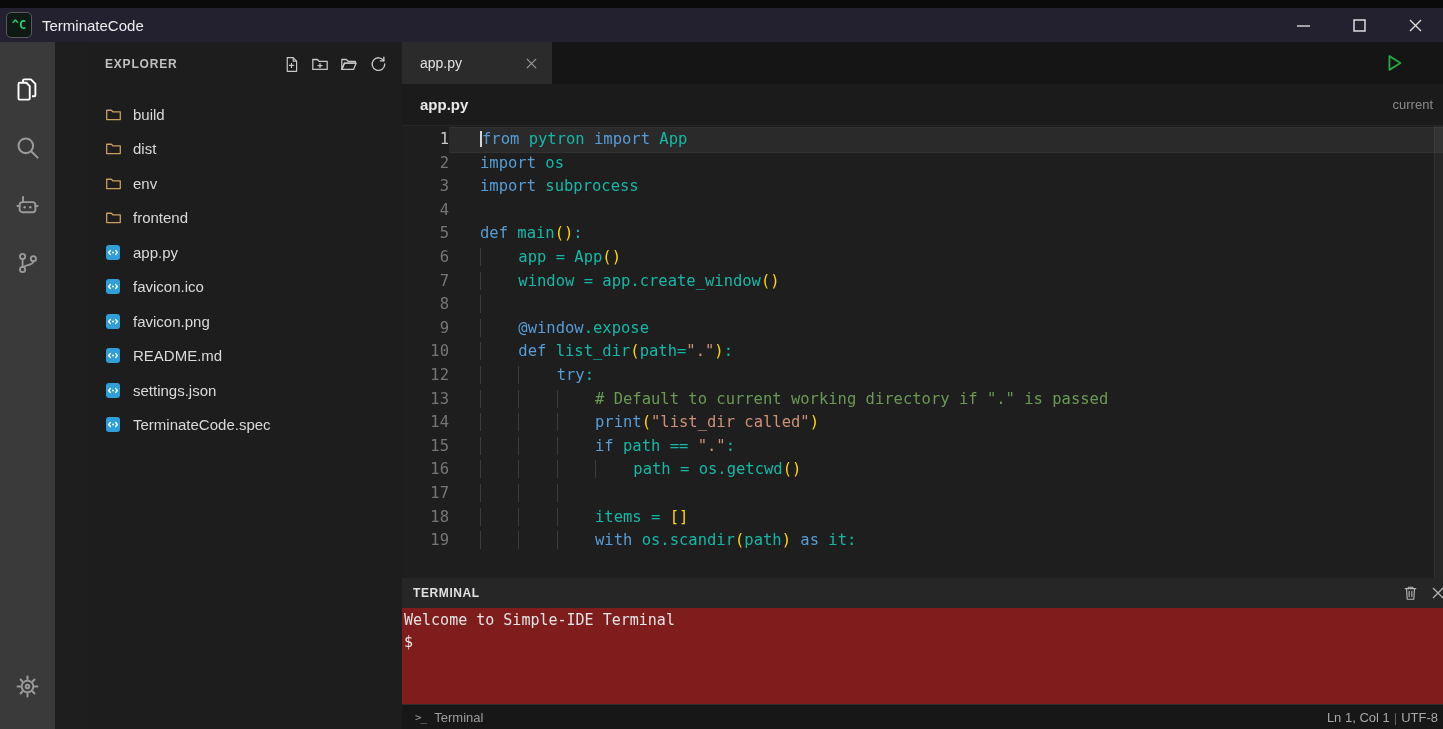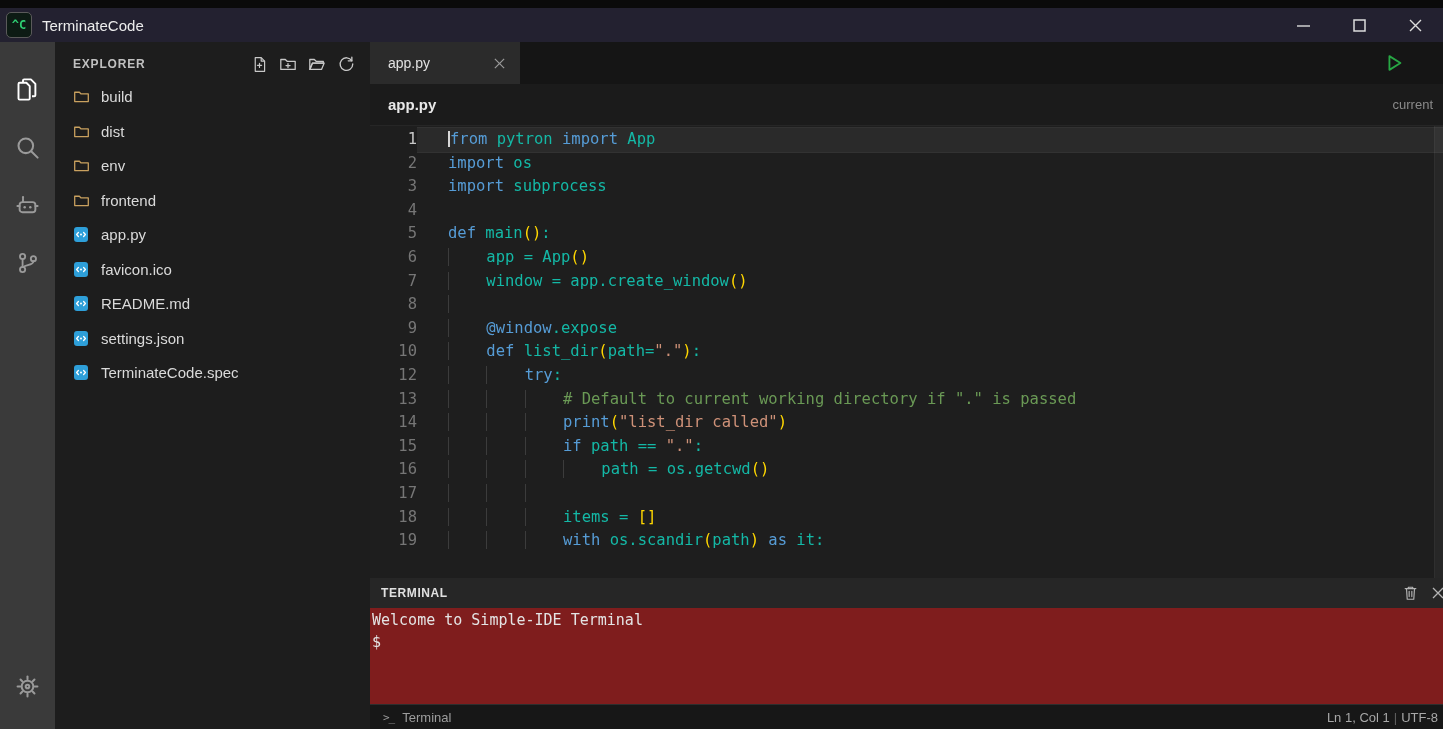--- a/index.html
+++ b/index.html
@@ -28,30 +28,30 @@
   
   .main-row { flex:1 1 auto; display:flex; min-height:0; }
   .activity-bar {
     width:55px; background:#3a3a3a; flex:0 0 auto;
     display:flex; flex-direction:column; align-items:center; padding-top:18px;
   }
   .act-item { width:55px; height:58px; display:flex; align-items:center; justify-content:center; color:#9a9a9a; }
   .act-item.active { color:#ffffff; }
   .act-spacer { flex:1 1 auto; }
   .act-bottom { margin-bottom:14px; }
-  .sidebar { width:315px; background:#1d1d1d; flex:0 0 auto; display:flex; flex-direction:column; }
+  .sidebar { width:315px; background:#1d1d1d; flex:0 0 auto; display:flex; flex-direction:column;margin-left:32px; }
   .explorer-header {
     height:44px; display:flex; align-items:center; padding:0 14px 0 18px; flex:0 0 auto;
   }
   .explorer-title { font-size:12px; font-weight:bold; letter-spacing:0.8px; color:#c0c0c0; }
   .explorer-actions { margin-left:auto; display:flex; gap:9px; align-items:center; color:#c8c8c8; }
   .explorer-actions .icon-btn { width:20px; height:20px; display:flex; align-items:center; justify-content:center; }
   .tree { flex:1 1 auto; overflow:hidden; padding-top:2px; }
   .tree-row {
-    height:34.5px; display:flex; align-items:flex-start; padding-left:18px;
+    height:34.5px; display:flex; align-items:flex-end; padding-left:18px;
     font-size:15px; color:#dadada;
   }
   .tree-row .t-icon { width:17px; height:17px; margin-right:11px; flex:0 0 auto; display:flex; }
   
   .editor-col { flex:1 1 auto; display:flex; flex-direction:column; min-width:0; background:#1e1e1e; }
   .tab-strip { height:42px; background:#151515; display:flex; align-items:stretch; flex:0 0 auto; }
   .tab {
     width:150px; background:#2b2b2b; display:flex; align-items:center;
     padding:0 14px 0 18px; font-size:14px; color:#e2e2e2;
   }
@@ -291,20 +291,30 @@
           </div>
           <div class="tree-row">
             <span class="t-icon">
               <svg width="16" height="17" viewBox="0 0 16 17">
                 <rect x="1" y="1" width="14" height="15" rx="3" fill="#2e9fd9"></rect>
                 <path d="M5.4 6.5 L3.6 8.5 L5.4 10.5 M10.6 6.5 L12.4 8.5 L10.6 10.5" stroke="#fff" stroke-width="1.3" fill="none" stroke-linecap="round" stroke-linejoin="round"></path>
                 <circle cx="8" cy="8.5" r="1" fill="#fff"></circle>
               </svg>
             </span>
             <span>favicon.ico</span>
+          </div>
+          <div class="tree-row">
+            <span class="t-icon">
+              <svg width="16" height="17" viewBox="0 0 16 17">
+                <rect x="1" y="1" width="14" height="15" rx="3" fill="#2e9fd9"></rect>
+                <path d="M5.4 6.5 L3.6 8.5 L5.4 10.5 M10.6 6.5 L12.4 8.5 L10.6 10.5" stroke="#fff" stroke-width="1.3" fill="none" stroke-linecap="round" stroke-linejoin="round"></path>
+                <circle cx="8" cy="8.5" r="1" fill="#fff"></circle>
+              </svg>
+            </span>
+            <span>favicon.png</span>
           </div>
           <div class="tree-row">
             <span class="t-icon">
               <svg width="16" height="17" viewBox="0 0 16 17">
                 <rect x="1" y="1" width="14" height="15" rx="3" fill="#2e9fd9"></rect>
                 <path d="M5.4 6.5 L3.6 8.5 L5.4 10.5 M10.6 6.5 L12.4 8.5 L10.6 10.5" stroke="#fff" stroke-width="1.3" fill="none" stroke-linecap="round" stroke-linejoin="round"></path>
                 <circle cx="8" cy="8.5" r="1" fill="#fff"></circle>
               </svg>
             </span>
             <span>README.md</span>

